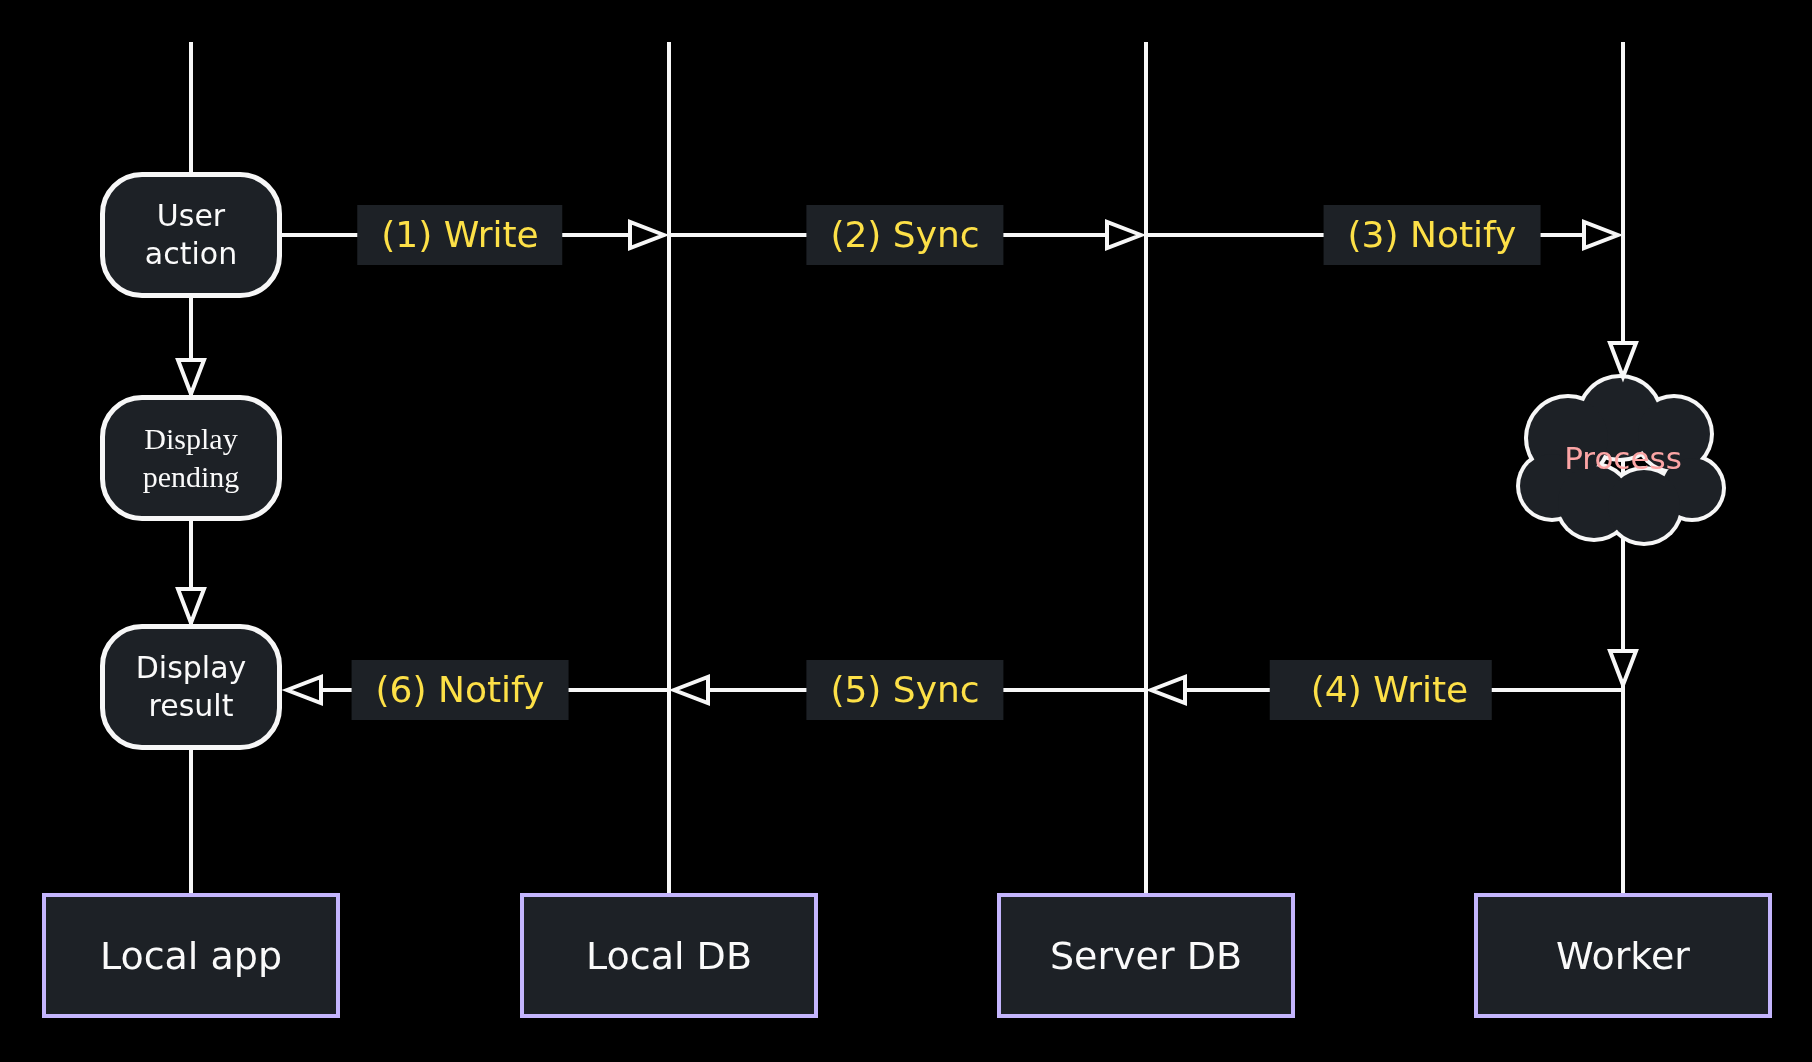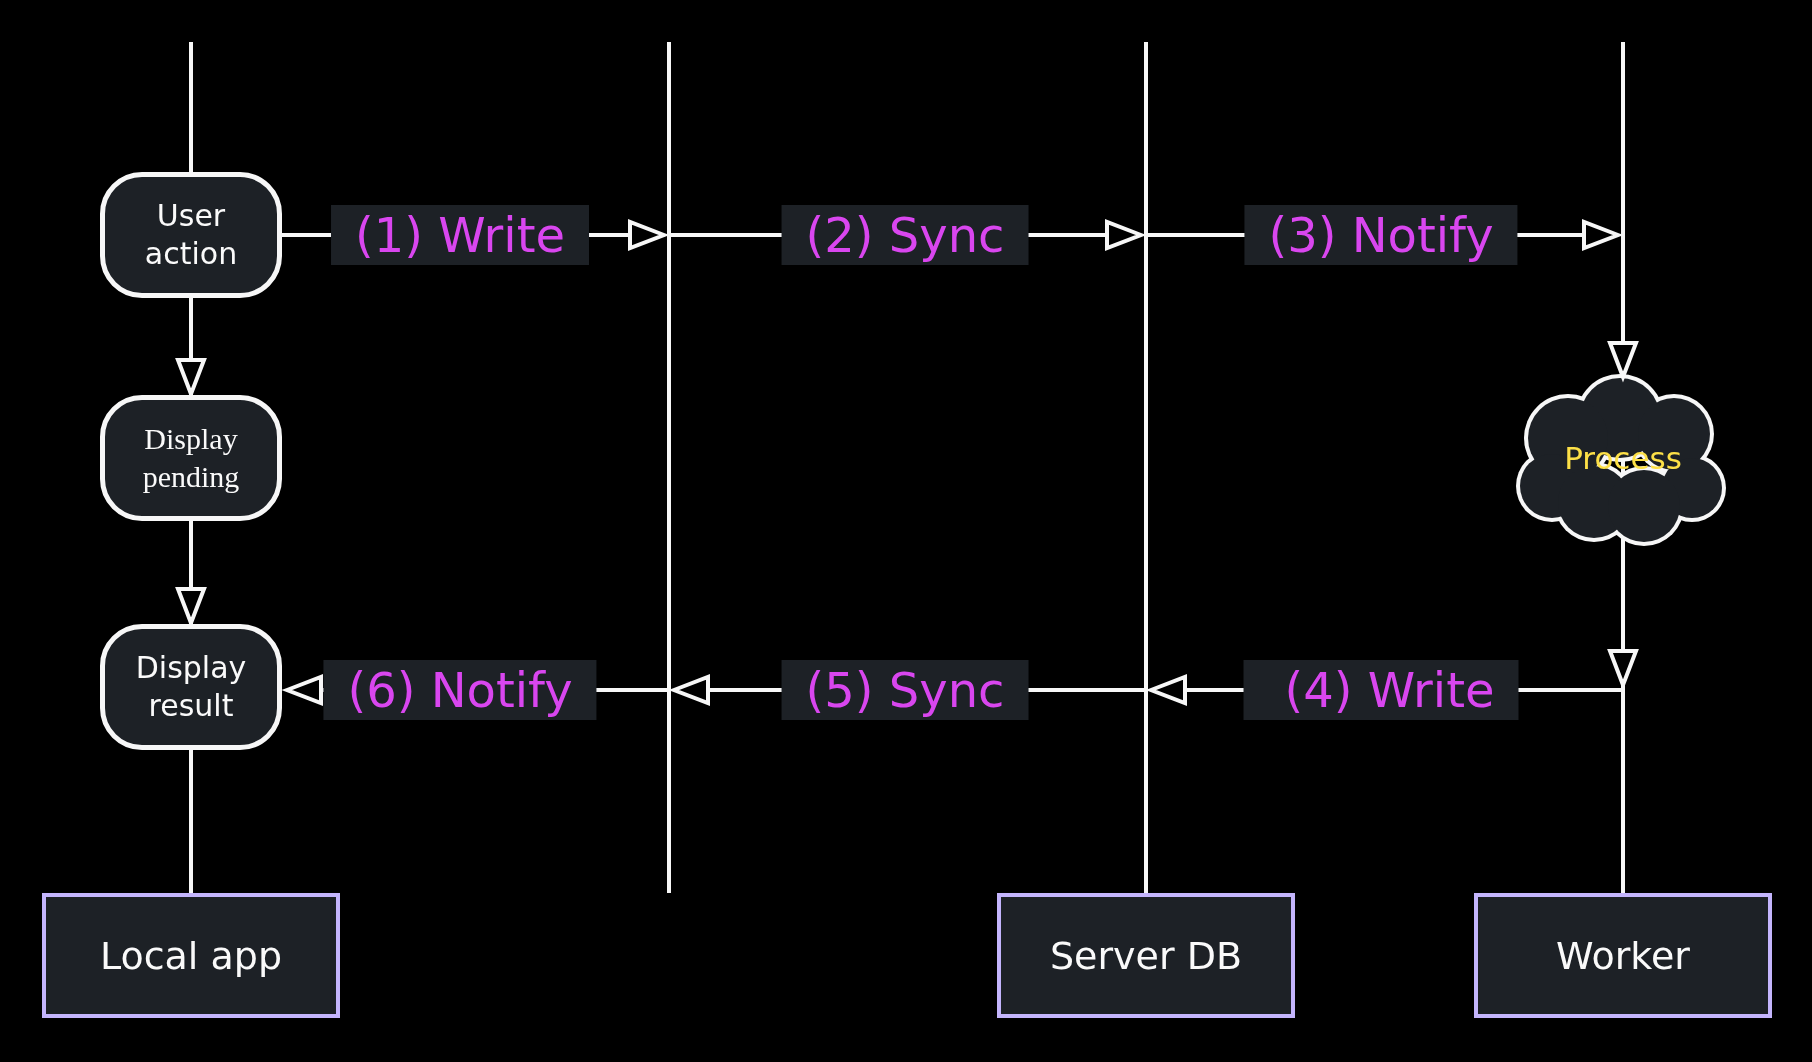--- a/index.html
+++ b/index.html
@@ -52,34 +52,34 @@
     justify-content: center;
     text-align: center;
     color: #fafafa;
     font-size: 38px;
     z-index: 2;
   }
   .msg-label {
     position: absolute;
     transform: translate(-50%, -50%);
     background: #1d2126;
-    color: #d946ef;
-    font-size: 48px;
+    color: #fde047;
+    font-size: 36px;
     line-height: 36px;
     padding: 12px 24px;
     white-space: nowrap;
     z-index: 2;
   }
   .cloud-text {
     position: absolute;
     left: 1530px;
     top: 440px;
     width: 186px;
     text-align: center;
-    color: #fde047;
+    color: #fca5a5;
     font-size: 31px;
     z-index: 2;
   }
   .wire {
     stroke: #f7f7f7;
     stroke-width: 4;
     fill: none;
   }
   .head {
     stroke: #f7f7f7;
@@ -152,28 +152,31 @@
   </div>
 
   <div class="node-rounded" style="left:100px; top:624px;">
     <span>Display result</span>
   </div>
 
   <div class="cloud-text">Process</div>
 
   <div class="msg-label" style="left:460px; top:235px;">(1) Write</div>
   <div class="msg-label" style="left:905px; top:235px;">(2) Sync</div>
-  <div class="msg-label" style="left:1381px; top:235px;">(3) Notify</div>
+  <div class="msg-label" style="left:1432px; top:235px;">(3) Notify</div>
 
   <div class="msg-label" style="left:1381px; top:690px;padding-left:41px;">(4) Write</div>
   <div class="msg-label" style="left:905px; top:690px;">(5) Sync</div>
   <div class="msg-label" style="left:460px; top:690px;">(6) Notify</div>
 
   <div class="actor-box" style="left:42px;">
     <span>Local app</span>
+  </div>
+  <div class="actor-box" style="left:520px;">
+    <span>Local DB</span>
   </div>
   <div class="actor-box" style="left:997px;">
     <span>Server DB</span>
   </div>
   <div class="actor-box" style="left:1474px;">
     <span>Worker</span>
   </div>
 
 </div>
 

